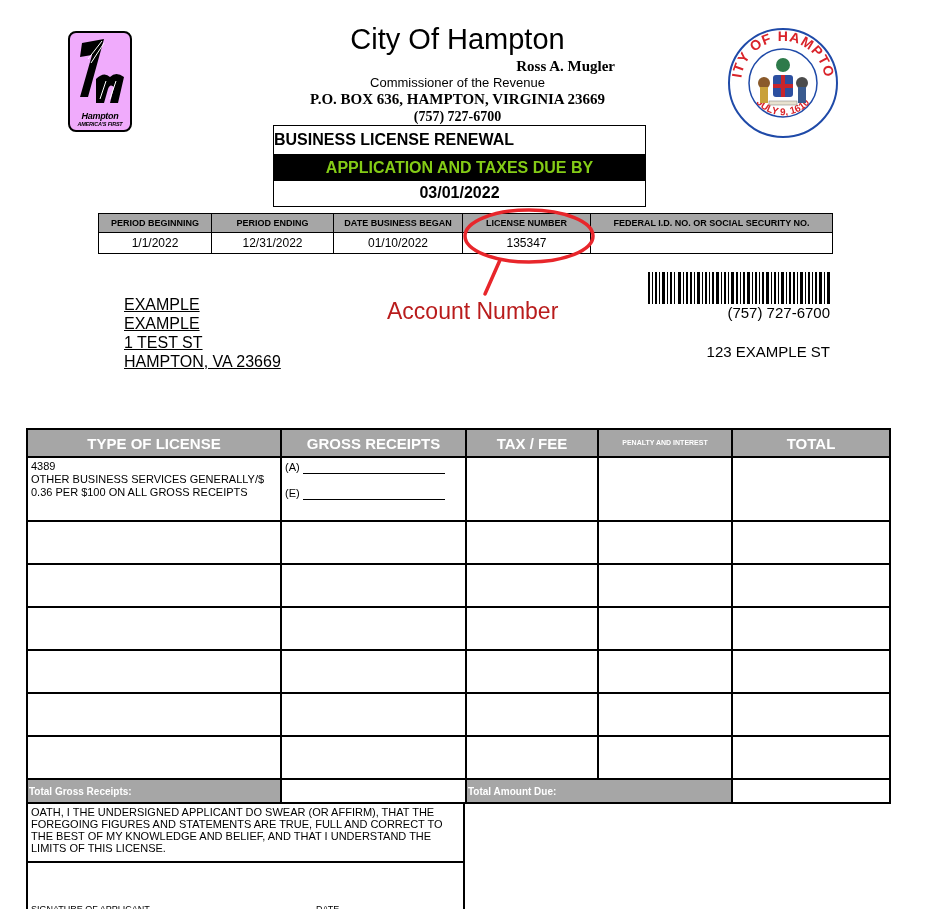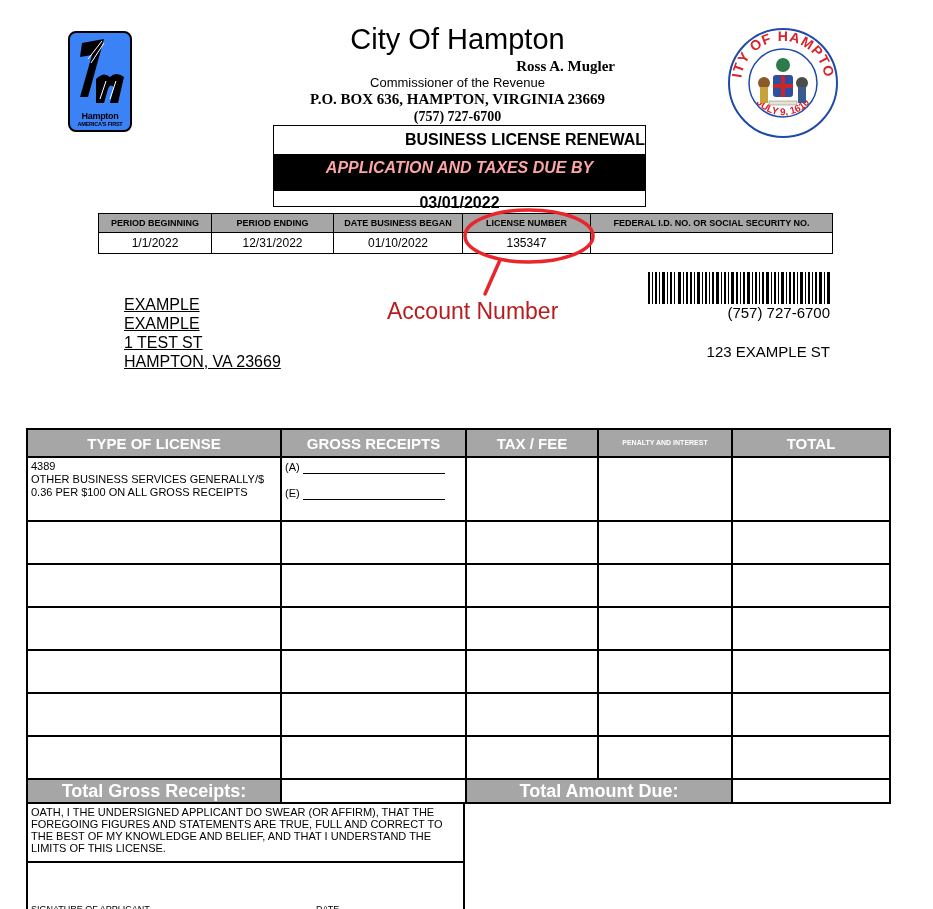--- a/index.html
+++ b/index.html
@@ -1,32 +1,32 @@
 <!DOCTYPE html>
 <html><head>
   <meta charset="utf-8">
   <style>
     html, body { margin:0; padding:0; background:#fff; }
     body { width:933px; height:909px; position:relative; overflow:hidden; font-family:"Liberation Sans", sans-serif; color:#000; }
     .abs { position:absolute; }
     
-    .logo-left { left:68px; top:31px; width:64px; height:101px; border:2px solid #000; border-radius:8px; box-sizing:border-box; background:#3b82f6; }
+    .logo-left { left:68px; top:31px; width:64px; height:101px; border:2px solid #000; border-radius:8px; box-sizing:border-box; background:#f0abfc;font-style:italic; }
     .logo-left svg { position:absolute; left:4px; top:4px; }
     .logo-left .lt1 { position:absolute; left:0; width:100%; top:79px; text-align:center; font-size:9px; font-weight:bold; letter-spacing:-0.3px; line-height:9px; }
     .logo-left .lt2 { position:absolute; left:0; width:100%; top:88px; text-align:center; font-size:5.5px; font-weight:bold; letter-spacing:-0.2px; line-height:6px; }
     
     .city-title { left:300px; width:315px; top:22px; text-align:center; font-size:29px; line-height:34px; }
     .commissioner { left:300px; width:315px; top:57px; text-align:right; font-family:"Liberation Serif", serif; font-weight:bold; font-size:15px; line-height:18px; }
     .comm-role { left:300px; width:315px; top:75px; text-align:center; font-size:13px; line-height:16px; }
     .po-box { left:290px; width:335px; top:91px; text-align:center; font-family:"Liberation Serif", serif; font-weight:bold; font-size:15px; line-height:17px; }
     .phone-top { left:300px; width:315px; top:108px; text-align:center; font-family:"Liberation Serif", serif; font-weight:bold; font-size:14px; line-height:17px; }
     
     .title-box { left:273px; top:125px; width:373px; height:82px; border:1.5px solid #000; box-sizing:border-box; }
-    .title-box .r1 { height:28px; line-height:28px; text-align:right; font-weight:bold; font-size:16px; }
-    .title-box .r2 { height:37px; line-height:27px; text-align:center; font-weight:bold; font-size:16px; background:#000; color:#fca5a5;font-style:italic; }
+    .title-box .r1 { height:28px; line-height:28px; text-align:left; font-weight:bold; font-size:16px; }
+    .title-box .r2 { height:27px; line-height:27px; text-align:center; font-weight:bold; font-size:16px; background:#000; color:#84cc16; }
     .title-box .r3 { height:24px; line-height:24px; text-align:center; font-weight:bold; font-size:16px; }
     
     .seal { left:727px; top:27px; width:112px; height:112px; }
     
     .period { left:98px; top:213px; width:735px; border-collapse:collapse; }
     .period th, .period td { border:1.5px solid #000; text-align:center; padding:0; }
     .period th { background:#a6a6a6; font-size:9px; font-weight:bold; height:18px; }
     .period td { font-size:12px; height:20px; }
     
     .ellipse { left:462px; top:207px; width:134px; height:58px; }
@@ -38,21 +38,21 @@
     .street-right { left:640px; width:190px; top:343px; text-align:right; font-size:15px; line-height:18px; }
     
     .main { left:26px; top:428px; width:863px; border-collapse:collapse; table-layout:fixed; }
     .main th, .main td { border:2px solid #000; padding:0; vertical-align:top;margin-top:27px; }
     .main th { background:#a6a6a6; color:#fff; font-size:15px; font-weight:bold; height:26px; vertical-align:middle; text-align:center; }
     .main th.small { font-size:7px; line-height:8px; }
     .main td { height:41px; }
     .main td.first-row { height:58px; font-size:11px; line-height:13px; padding:2px 3px; }
     .gr-line { display:block; margin-top:1px; }
     .gr-line .blank { display:inline-block; width:142px; border-bottom:1px solid #000; height:11px; vertical-align:bottom; margin-left:3px; }
-    .main td.total-label { background:#a6a6a6; color:#fff; font-weight:bold; font-size:18px; text-align:center; height:22px; vertical-align:middle; padding:0 18px; }
+    .main td.total-label { background:#a6a6a6; color:#fff; font-weight:bold; font-size:10px; text-align:left; height:22px; vertical-align:middle; padding:0 1px; }
     .main td.total-val { height:22px; }
     
     .oath { left:26px; top:802px; width:439px; height:107px; border:2px solid #000; border-bottom:none; box-sizing:border-box; }
     .oath .txt { font-size:11px; line-height:12px; padding:2px 3px; height:53px; border-bottom:2px solid #000; }
     .oath .sig { position:absolute; left:3px; top:100px; font-size:9px; }
     .oath .date { position:absolute; left:288px; top:100px; font-size:9px; }
   </style>
 </head>
 <body>
 

